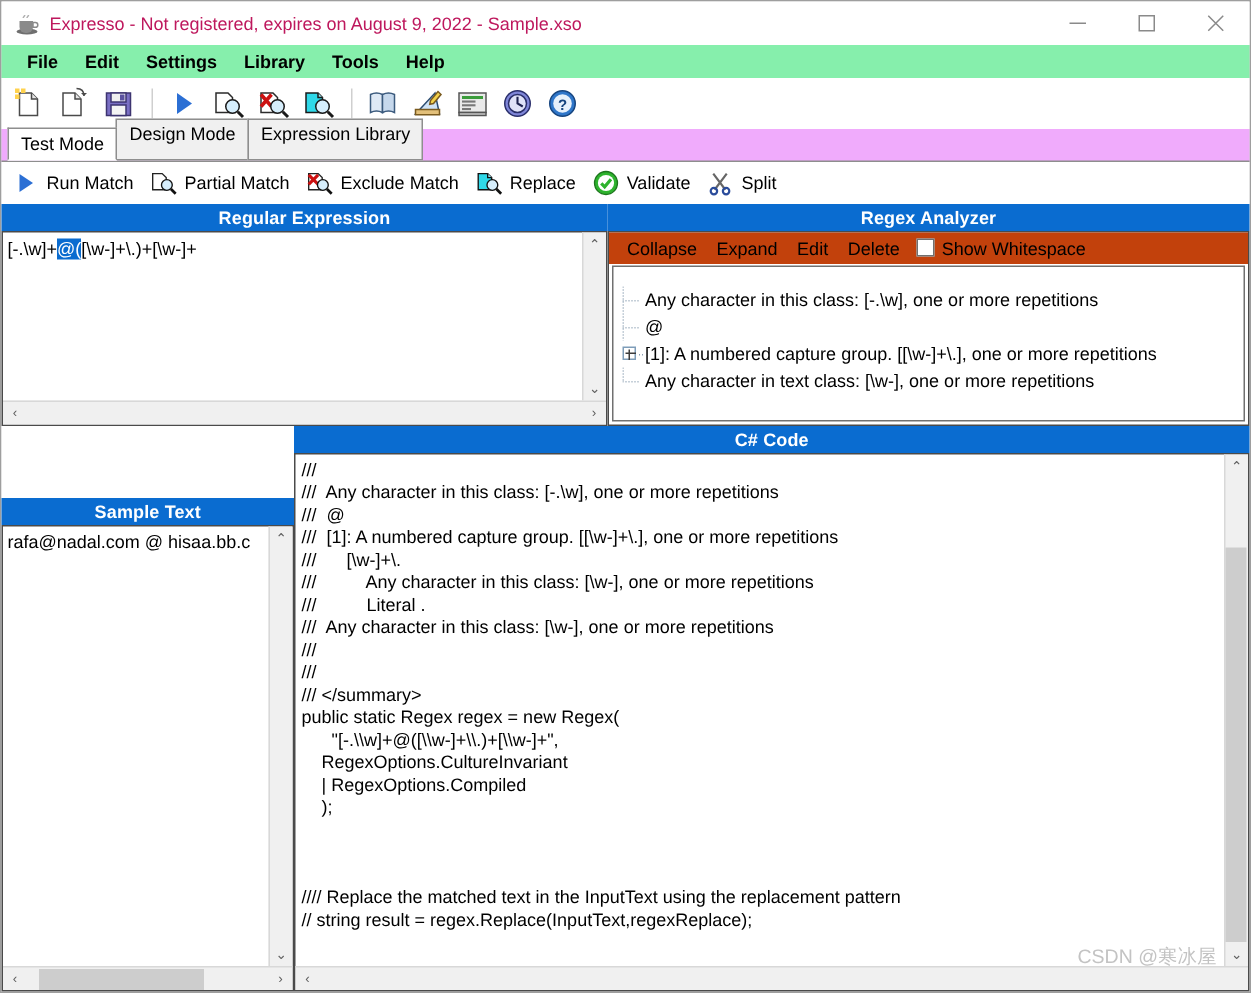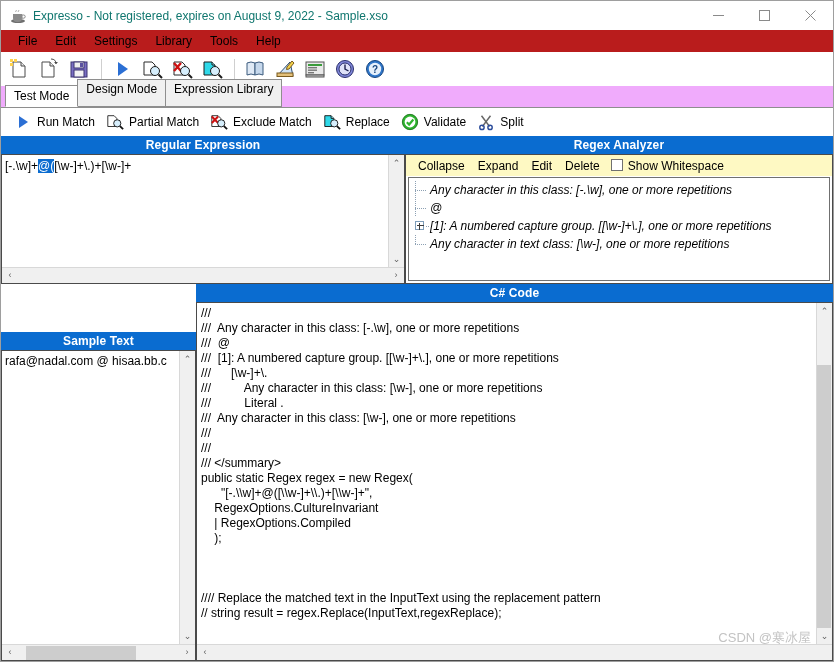--- a/index.html
+++ b/index.html
@@ -27,38 +27,39 @@
     display: flex; align-items: center;
     flex: 0 0 auto;
     position: relative;
   }
   .title-icon {
     width: 16px; height: 16px;
     margin-left: 9px; margin-right: 7px;
     position: relative; flex: 0 0 auto;
   }
   .title-text {
-    font-size: 12px; color: #0f766e;
+    font-size: 12px; color: #be185d;
     white-space: nowrap; overflow: hidden;
   }
   .win-buttons { position: absolute; right: 0; top: 0; height: 29px; display: flex; }
   .win-btn {
     width: 46px; height: 29px;
     display: flex; align-items: center; justify-content: center;
     color: #8a8a8a;
   }
   .glyph-min { width: 11px; height: 1px; background: #8a8a8a; display:block; }
   .glyph-max { width: 11px; height: 11px; border: 1px solid #8a8a8a; display:block; }
 
   
   .menubar {
-    height: 22px; background: #b91c1c;
+    height: 22px; background: #86efac;
     display: flex; align-items: center;
     padding-left: 8px; flex: 0 0 auto;
     border-bottom: 0;
+    font-weight: bold;
   }
   .menu-item {
     padding: 3px 9px; font-size: 12px; color: #000;
     line-height: 16px;
   }
 
   
   .toolbar {
     height: 34px; background: #ffffff;
     display: flex; align-items: center; gap: 0px;
@@ -92,21 +93,21 @@
     background: #ffffff;
     height: 22px; line-height: 21px;
     border-bottom: 1px solid #ffffff;
     z-index: 3;
   }
 
   
   .actionbar {
     height: 28px; background: #ffffff;
     display: flex; align-items: center;
-    padding-left: 12px; flex: 0 0 auto;
+    padding-left: 6px; flex: 0 0 auto;
   }
   .action-item {
     display: flex; align-items: center;
     margin-right: 10px; font-size: 12px;
     height: 24px;
   }
   .action-item .ai-ico {
     width: 20px; height: 20px; margin-right: 4px;
     display: flex; align-items: center; justify-content: center;
   }
@@ -163,36 +164,36 @@
     color: #606060; font-size: 9px; line-height: 1;
   }
   .sb-thumb-v { width: 14px; background: #cdcdcd; }
   .sb-thumb-h { height: 14px; background: #cdcdcd; }
   .sb-track-v { flex: 1 1 auto; width: 16px; }
   .sb-track-h { flex: 1 1 auto; height: 16px; }
 
   
   .analyzer-toolbar {
     height: 21px; display: flex; align-items: center;
-    padding-left: 6px; gap: 0px; background: #fef9c3;
+    padding-left: 6px; gap: 0px; background: #c2410c;
     flex: 0 0 auto;
   }
   .az-btn { font-size: 12px; padding: 1px 7px 1px 6px; }
   .az-check {
     display: flex; font-size: 12px;
     margin-left: 4px;
   }
   .cb-box {
     width: 12px; height: 12px; border: 1px solid #707070;
     background: #fff; margin-right: 5px; display: inline-block;
   }
   .tree {
     flex: 1 1 auto; border: 1px solid #707070; margin: 1px 2px 2px 2px;
-    background: #fff; padding: 3px 0 0 0; overflow: hidden;
-    font-size: 12px; min-height:0;font-style:italic;
+    background: #fff; padding: 13px 0 0 0; overflow: hidden;
+    font-size: 12px; min-height:0;
   }
   .tnode { display: flex; align-items: center; height: 18px; padding-left: 6px; white-space: nowrap; }
   .tdot {
     width: 13px; height: 18px; flex: 0 0 auto;
     position: relative;
   }
   .tdot::before {
     content: ""; position: absolute; left: 0; top: 0; bottom: 0;
     width: 1px;
     background-image: linear-gradient(to bottom, #8ca0b3 1px, transparent 1px);

